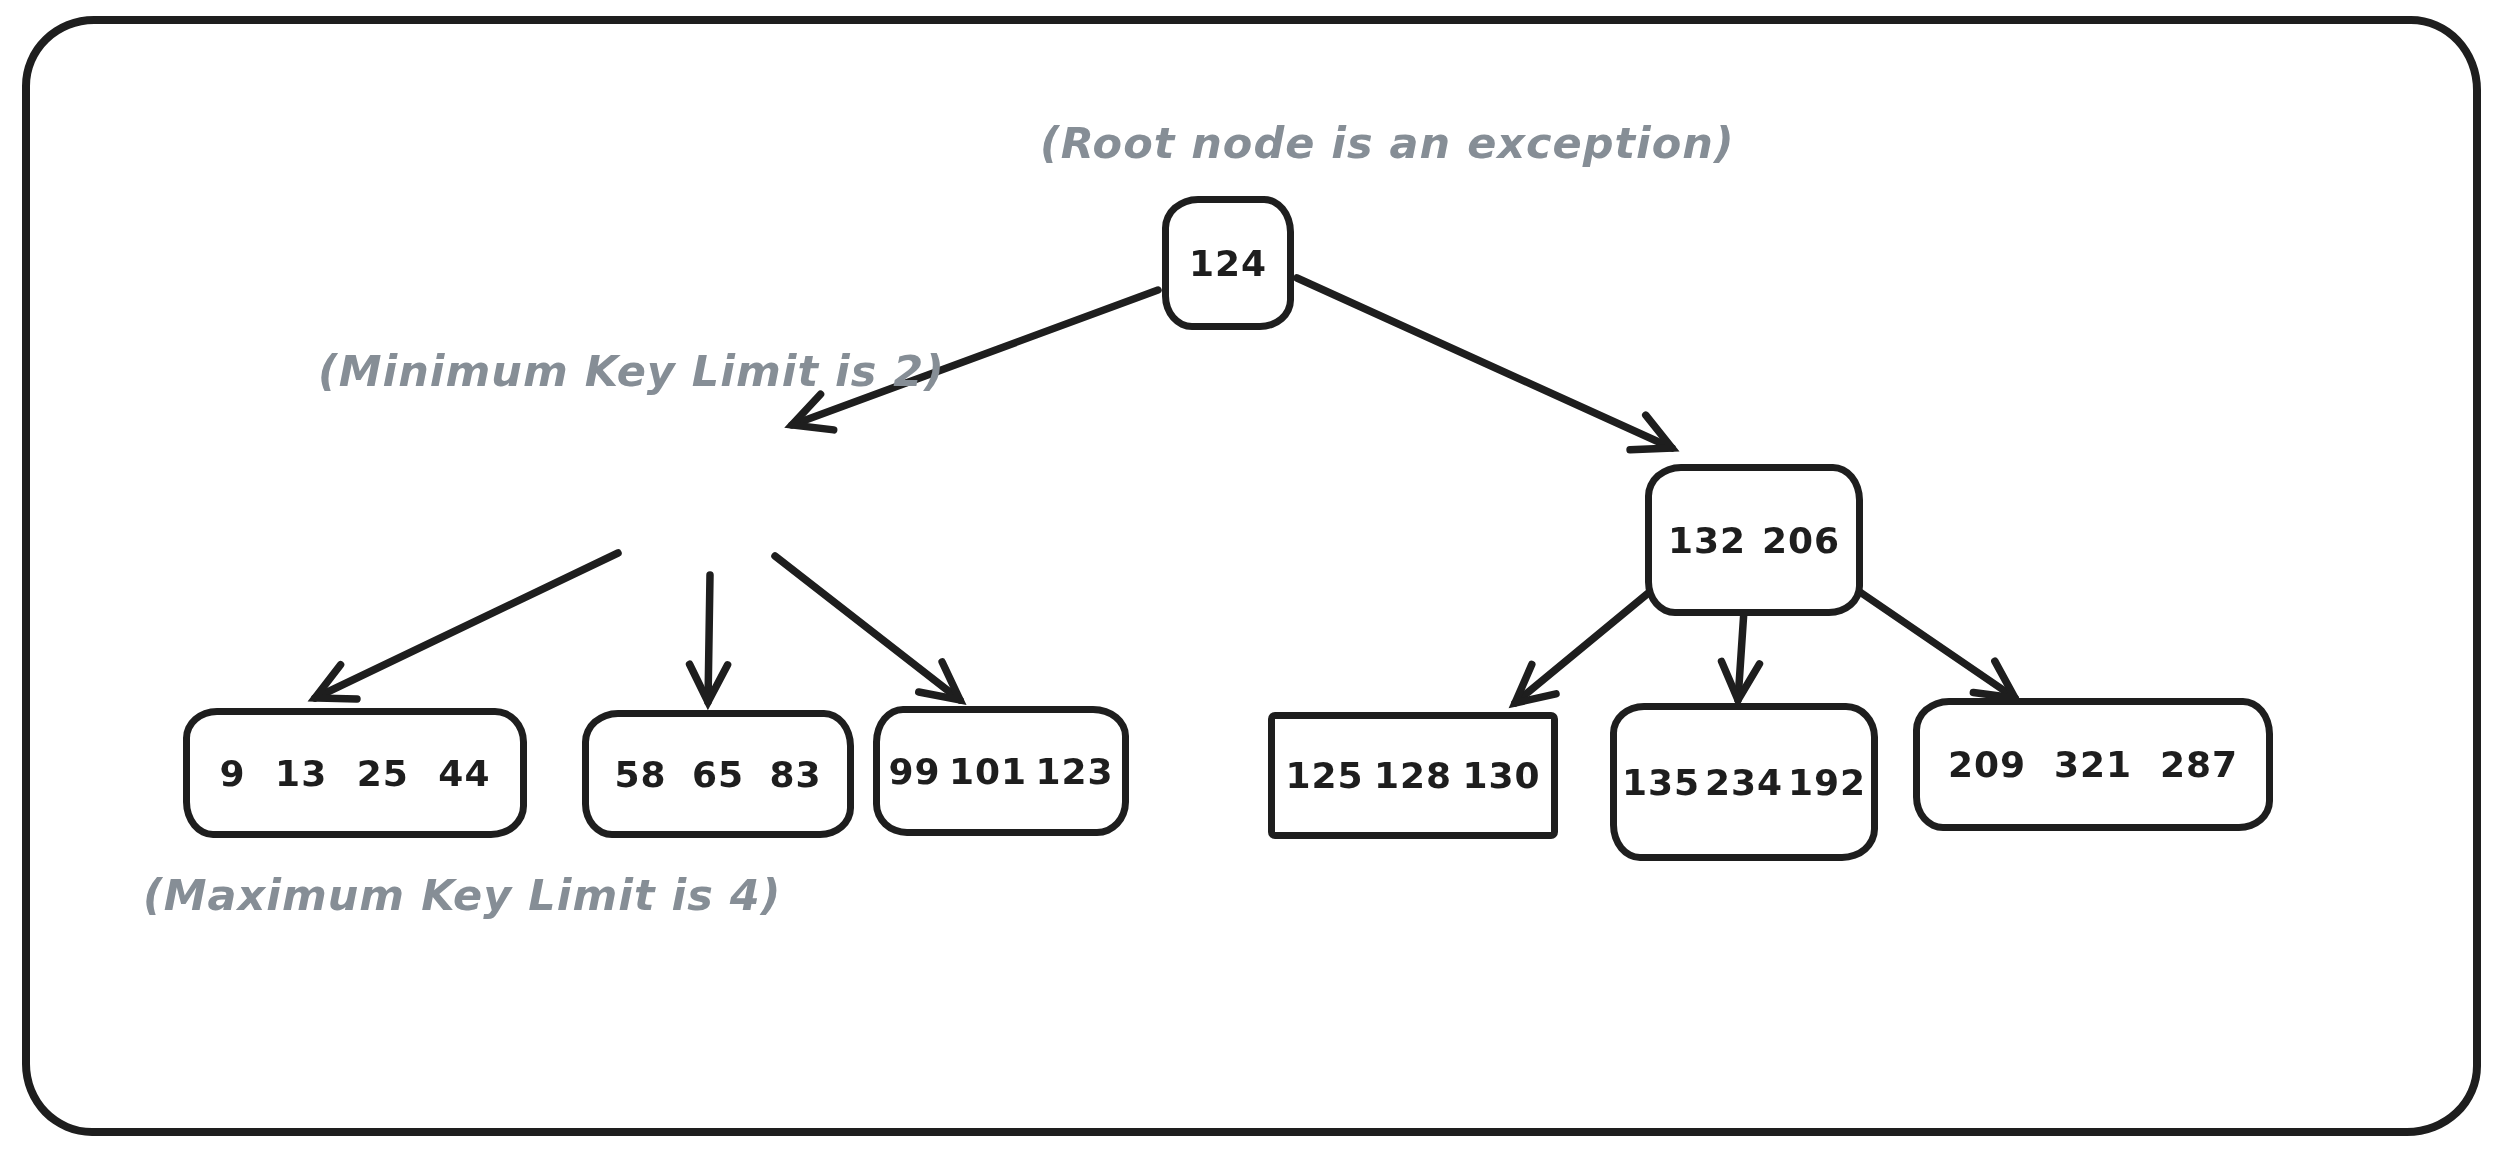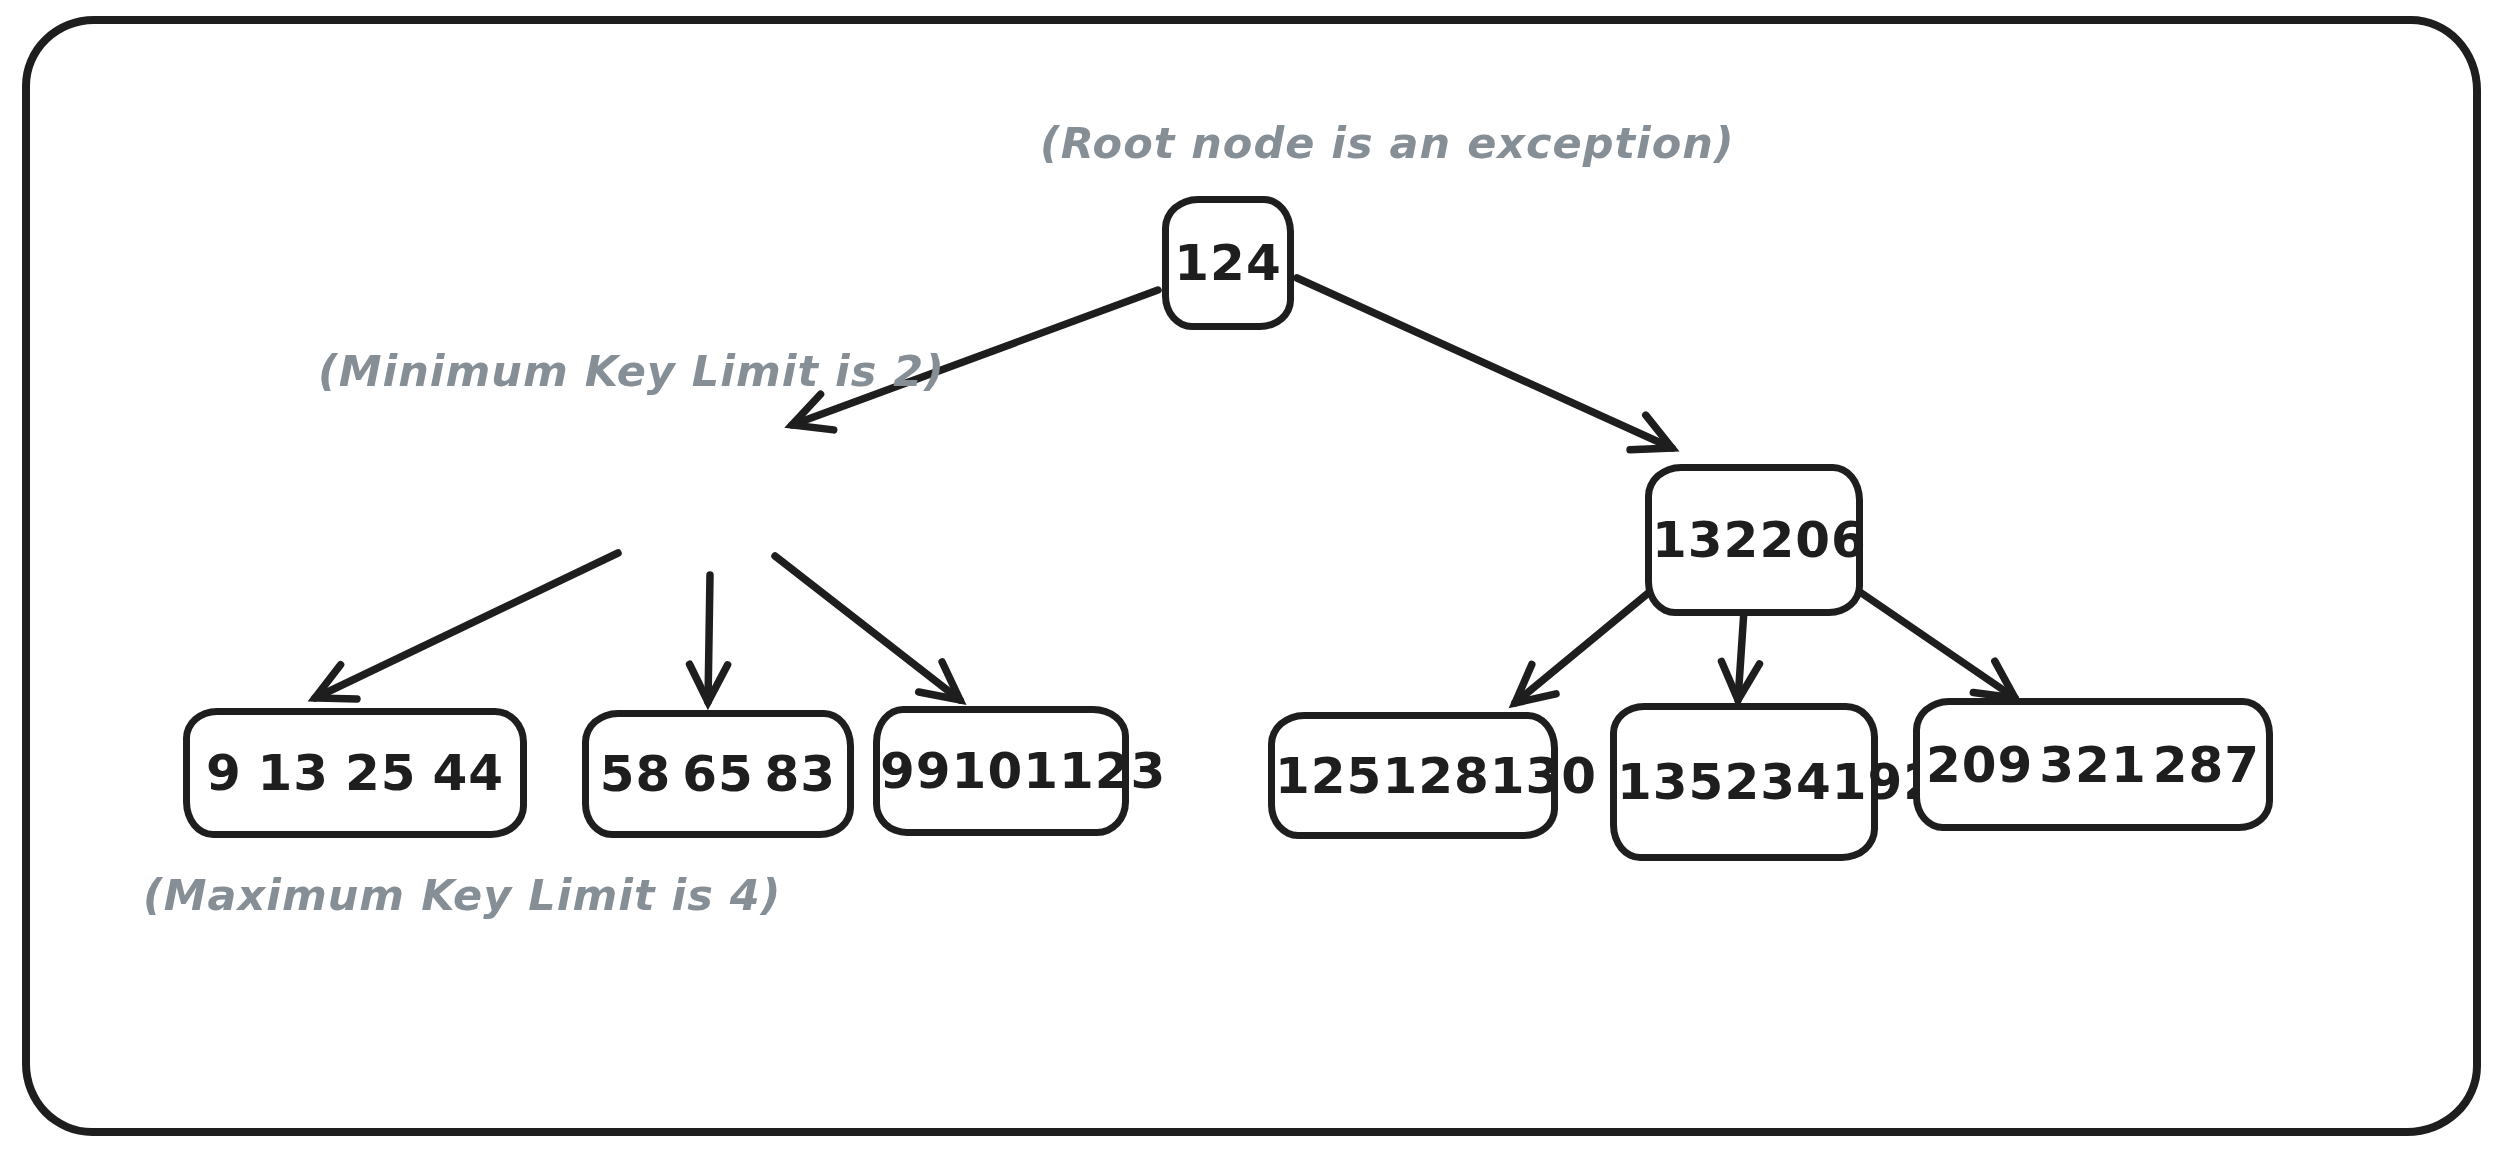--- a/index.html
+++ b/index.html
@@ -31,33 +31,33 @@
     left: 0; top: 0;
     width: 2503px; height: 1152px;
   }
   .node {
     position: absolute;
     border: 7px solid var(--ink);
     background: var(--bg);
     display: flex;
     align-items: center;
     justify-content: space-evenly;
-    font-size: 50px;
+    font-size: 36px;
     font-weight: 600;
     letter-spacing: 1px;
     border-radius: 36px 30px 34px 30px / 32px 36px 30px 34px;
   }
   .node .key { white-space: nowrap; }
   .node-root        { left: 1162px; top: 196px; width: 132px; height: 134px; }
   .node-internal-l  { left: 604px;  top: 431px; width: 198px; height: 137px; border-radius: 30px 36px 32px 34px / 36px 30px 34px 32px; }
   .node-internal-r  { left: 1645px; top: 464px; width: 218px; height: 152px; }
   .node-leaf-1      { left: 183px;  top: 708px; width: 344px; height: 130px; border-radius: 34px 32px 36px 30px / 30px 34px 32px 36px; }
   .node-leaf-2      { left: 582px;  top: 710px; width: 272px; height: 128px; }
   .node-leaf-3      { left: 873px;  top: 706px; width: 256px; height: 130px; border-radius: 30px 36px 32px 34px / 36px 30px 34px 32px; }
-  .node-leaf-4      { left: 1268px; top: 712px; width: 290px; height: 127px; }
+  .node-leaf-4      { left: 1268px; top: 712px; width: 290px; height: 127px; border-radius: 7px; }
   .node-leaf-5      { left: 1610px; top: 703px; width: 268px; height: 158px; border-radius: 34px 32px 36px 30px / 30px 34px 32px 36px; }
   .node-leaf-6      { left: 1913px; top: 698px; width: 360px; height: 133px; }
   .note {
     position: absolute;
     color: var(--note);
     font-size: 43px;
     font-weight: 600;
     font-style: italic;
     letter-spacing: 1px;
     white-space: nowrap;

